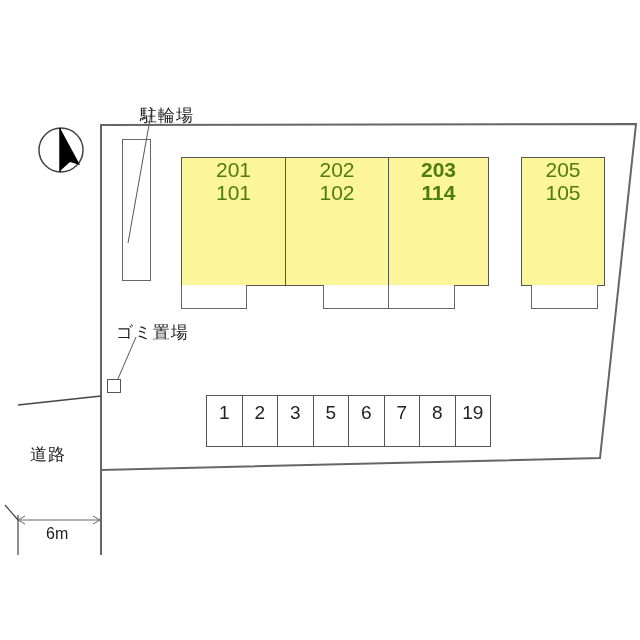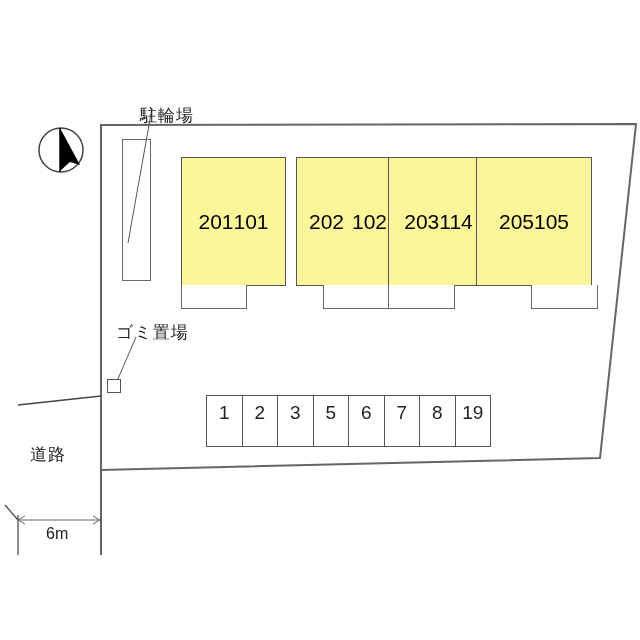--- a/index.html
+++ b/index.html
@@ -1,22 +1,22 @@
 <!DOCTYPE html>
 <html><head>
 <meta charset="utf-8">
 <style>
   html, body { margin:0; padding:0; background:#ffffff; }
   body { width:640px; height:640px; position:relative; overflow:hidden;
          font-family:"DejaVu Sans", sans-serif; color:#222; }
   svg.lines { position:absolute; left:0; top:0; width:640px; height:640px; }
   .label { position:absolute; font-size:17px; color:#222; white-space:nowrap; letter-spacing:1px; }
   .unit { position:absolute; background:#fdf59a; border:1px solid #555; box-sizing:border-box;
-          display:flex; flex-direction:row; align-items:center; justify-content:center;
-          font-family:"Liberation Sans", sans-serif; font-size:21px; line-height:23px; color:#000000; }
+          display:flex; flex-direction:column; align-items:center; justify-content:flex-start;
+          font-family:"Liberation Sans", sans-serif; font-size:21px; line-height:23px; color:#4d7c0f; }
   .porch { position:absolute; background:#fff; border:1px solid #666; border-top:none; box-sizing:border-box; }
   .park-row { position:absolute; left:206px; top:395px; height:52px; display:flex;
               border:1px solid #555; border-right:none; box-sizing:border-box; }
   .park { width:35.5px; height:50px; border-right:1px solid #555; box-sizing:border-box;
           font-family:"Liberation Sans", sans-serif; font-size:19px; text-align:center; padding-top:6px; color:#222; }
   .bike { position:absolute; left:122px; top:139px; width:29px; height:142px; border:1px solid #666; box-sizing:border-box; }
   .trash { position:absolute; left:107px; top:379px; width:14px; height:14px; border:1px solid #555; box-sizing:border-box; background:#fff; }
   .scale-text { position:absolute; left:46px; top:525px; font-family:"Liberation Sans", sans-serif; font-size:16px; color:#222; }
 </style>
 </head>
@@ -53,29 +53,29 @@
 <div class="label" style="left:116px;top:321px;">ゴミ置場</div>
 <div class="trash"></div>
 
 <div class="label" style="left:30px;top:443px;">道路</div>
 <div class="scale-text">6m</div>
 
 <div class="unit" style="left:181px;top:157px;width:105px;height:129px;">
   <span>201</span>
   <span>101</span>
 </div>
-<div class="unit" style="left:296px;top:157px;width:104px;height:129px;gap:8px;">
+<div class="unit" style="left:285px;top:157px;width:104px;height:129px;">
   <span>202</span>
   <span>102</span>
 </div>
-<div class="unit" style="left:388px;top:157px;width:101px;height:129px;">
+<div class="unit" style="left:388px;top:157px;width:101px;height:129px;font-weight:bold;">
   <span>203</span>
   <span>114</span>
 </div>
-<div class="unit" style="left:476px;top:157px;width:116px;height:129px;">
+<div class="unit" style="left:521px;top:157px;width:84px;height:129px;">
   <span>205</span>
   <span>105</span>
 </div>
 
 <div class="porch" style="left:181px;top:285px;width:66px;height:24px;"></div>
 <div class="porch" style="left:323px;top:285px;width:66px;height:24px;"></div>
 <div class="porch" style="left:388px;top:285px;width:67px;height:24px;"></div>
 <div class="porch" style="left:531px;top:285px;width:67px;height:24px;"></div>
 
 <div class="park-row">

